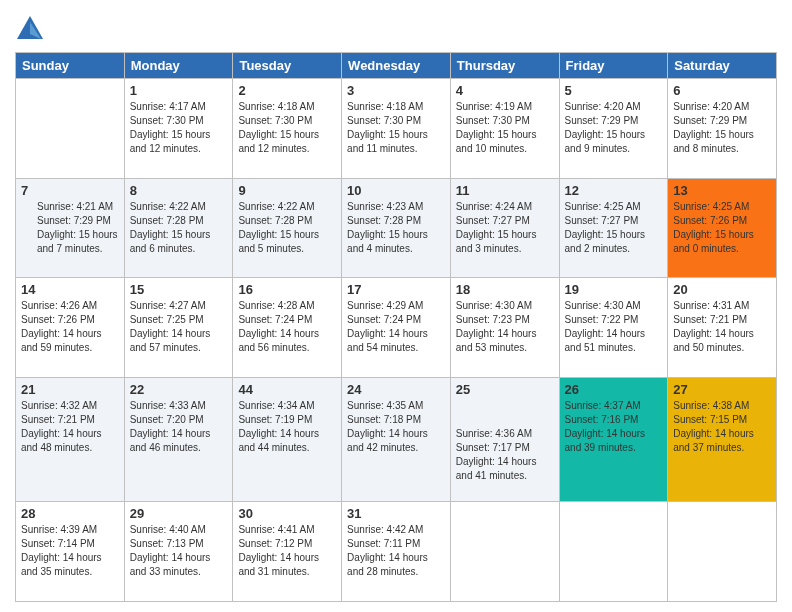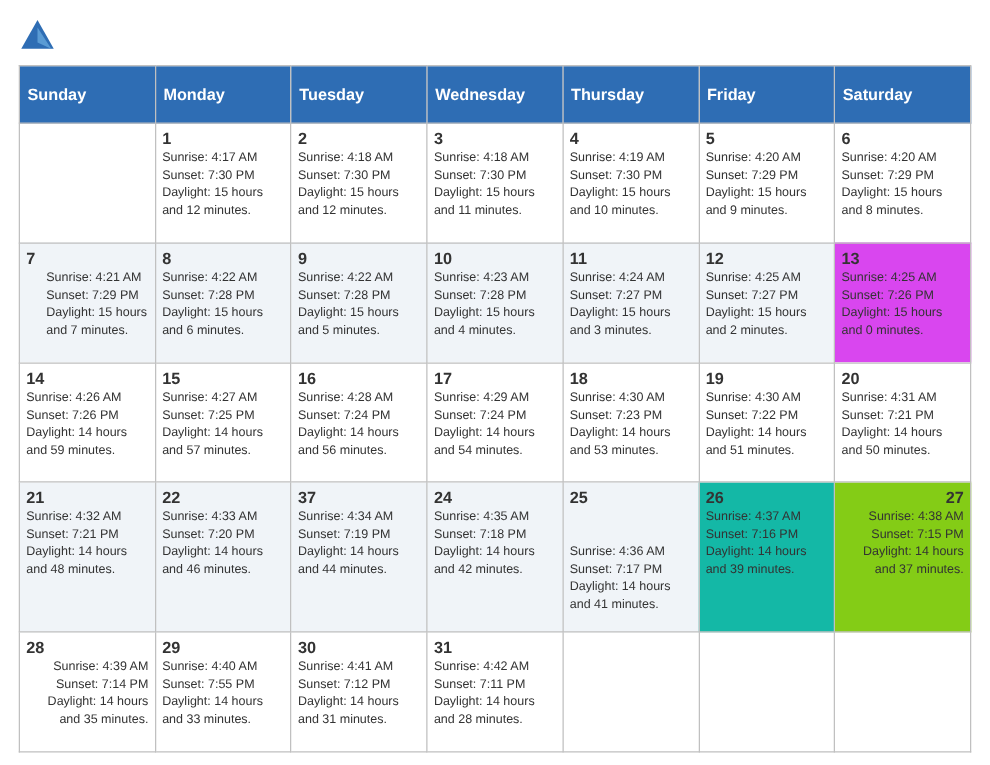--- a/index.html
+++ b/index.html
@@ -64,21 +64,21 @@
     .calendar {
       flex: 1;
       border-collapse: collapse;
       width: 100%;
       table-layout: fixed;
     }
     .calendar th {
       background-color: #2e6db4;
       color: #fff;
       text-align: left;
-      padding: 15px 6px;
+      padding: 5px 6px;
       font-size: 13px;
       border: 1px solid #c0c0c0;
     }
     .calendar td {
       border: 1px solid #c0c0c0;
       vertical-align: top;
       padding: 4px 5px;
       font-size: 10.5px;
       color: #333;
       background: #fff;
@@ -217,21 +217,21 @@
 Daylight: 15 hours
 and 3 minutes.</div>
           </td>
           <td style="background: rgb(240, 244, 248);">
             <span class="day-number">12</span>
             <div class="day-info" style="white-space: pre-line;">Sunrise: 4:25 AM
 Sunset: 7:27 PM
 Daylight: 15 hours
 and 2 minutes.</div>
           </td>
-          <td style="background: #d946ef;">
+          <td style="background: #f97316;">
             <span class="day-number">13</span>
             <div class="day-info" style="white-space: pre-line;">Sunrise: 4:25 AM
 Sunset: 7:26 PM
 Daylight: 15 hours
 and 0 minutes.</div>
           </td>
         </tr>
         <tr>
           <td>
             <span class="day-number">14</span>
@@ -292,21 +292,21 @@
 and 48 minutes.</div>
           </td>
           <td style="background: rgb(240, 244, 248);">
             <span class="day-number">22</span>
             <div class="day-info" style="white-space: pre-line;">Sunrise: 4:33 AM
 Sunset: 7:20 PM
 Daylight: 14 hours
 and 46 minutes.</div>
           </td>
           <td style="background: rgb(240, 244, 248);">
-            <span class="day-number">37</span>
+            <span class="day-number">44</span>
             <div class="day-info" style="white-space: pre-line;">Sunrise: 4:34 AM
 Sunset: 7:19 PM
 Daylight: 14 hours
 and 44 minutes.</div>
           </td>
           <td style="background: rgb(240, 244, 248);">
             <span class="day-number">24</span>
             <div class="day-info" style="white-space: pre-line;">Sunrise: 4:35 AM
 Sunset: 7:18 PM
 Daylight: 14 hours
@@ -319,40 +319,40 @@
 Daylight: 14 hours
 and 41 minutes.</div>
           </td>
           <td style="background: #14b8a6;">
             <span class="day-number">26</span>
             <div class="day-info" style="white-space: pre-line;">Sunrise: 4:37 AM
 Sunset: 7:16 PM
 Daylight: 14 hours
 and 39 minutes.</div>
           </td>
-          <td style="background: #84cc16; text-align: right;">
+          <td style="background: #eab308;">
             <span class="day-number">27</span>
             <div class="day-info" style="white-space: pre-line;">Sunrise: 4:38 AM
 Sunset: 7:15 PM
 Daylight: 14 hours
 and 37 minutes.</div>
           </td>
         </tr>
         <tr>
           <td>
             <span class="day-number">28</span>
-            <div class="day-info" style="white-space: pre-line; text-align: right;">Sunrise: 4:39 AM
+            <div class="day-info" style="white-space: pre-line;">Sunrise: 4:39 AM
 Sunset: 7:14 PM
 Daylight: 14 hours
 and 35 minutes.</div>
           </td>
           <td>
             <span class="day-number">29</span>
             <div class="day-info" style="white-space: pre-line;">Sunrise: 4:40 AM
-Sunset: 7:55 PM
+Sunset: 7:13 PM
 Daylight: 14 hours
 and 33 minutes.</div>
           </td>
           <td>
             <span class="day-number">30</span>
             <div class="day-info" style="white-space: pre-line;">Sunrise: 4:41 AM
 Sunset: 7:12 PM
 Daylight: 14 hours
 and 31 minutes.</div>
           </td>

